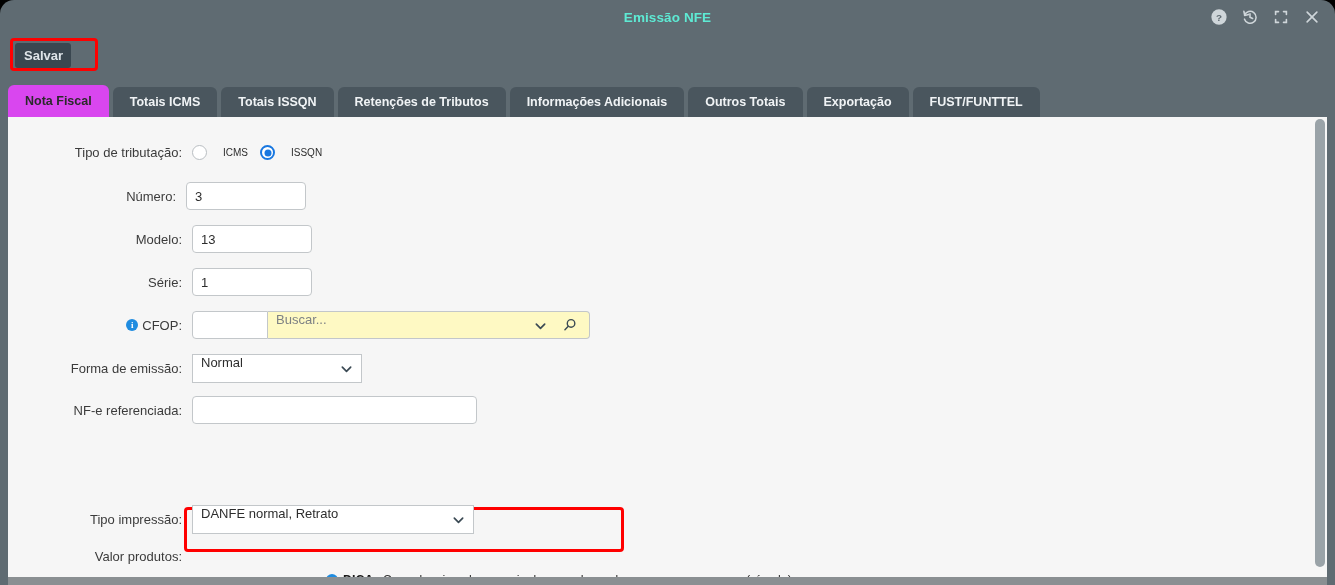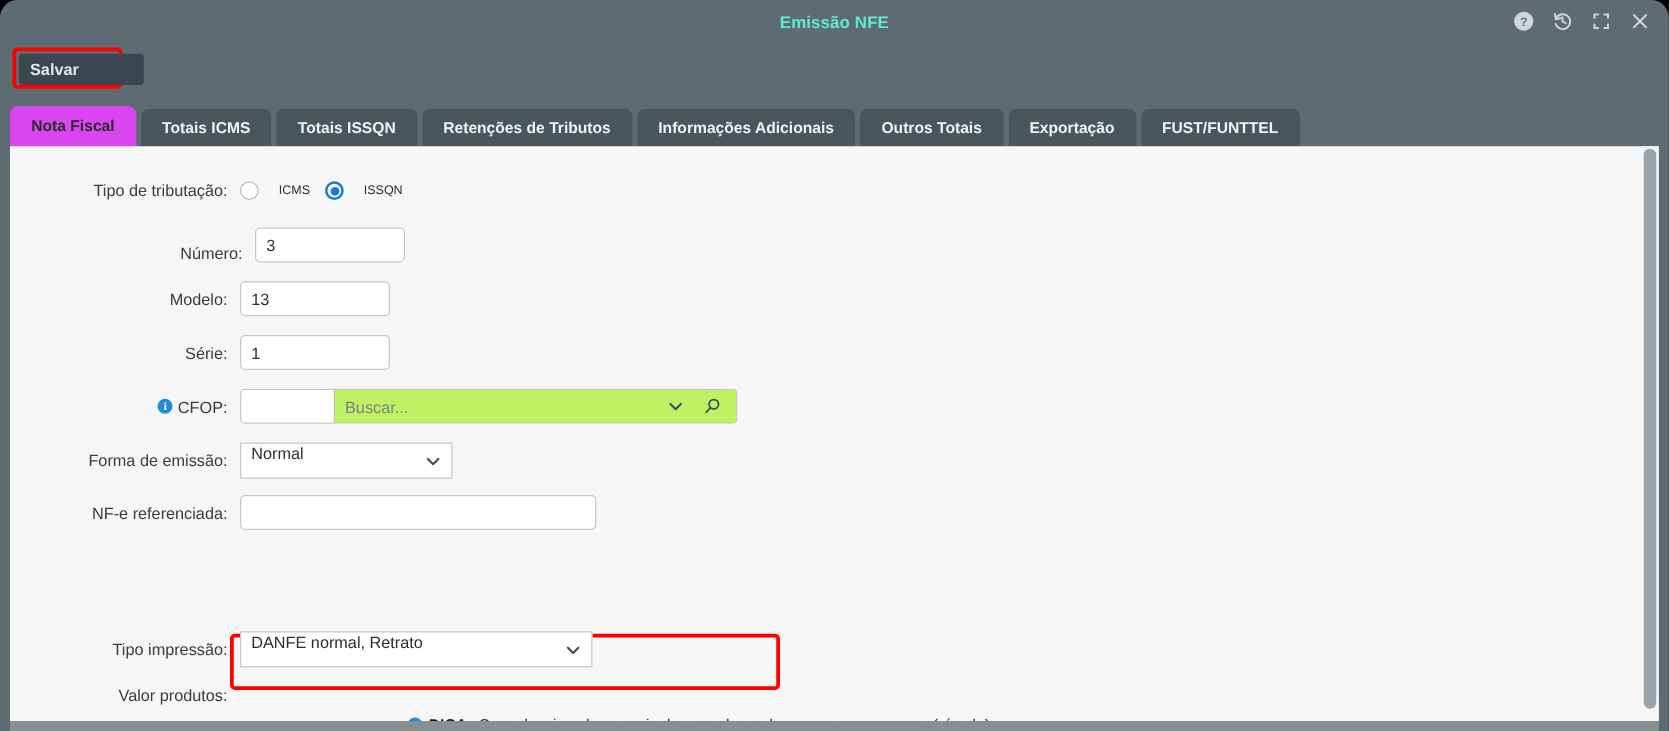--- a/index.html
+++ b/index.html
@@ -65,21 +65,21 @@
     top: 38px;
     width: 88px;
     height: 33px;
     border: 3px solid #ff0000;
     border-radius: 4px;
     box-sizing: border-box;
   }
   .salvar-btn {
     position: absolute;
     left: 2px; top: 2px;
-    width: 100px;
+    width: 56px;
     height: 25px;
     background: #3a4750;
     border: none;
     border-radius: 3px;
     color: #dfe5e9;
     font-family: "Liberation Sans", sans-serif;
     font-size: 13px;
     font-weight: bold;
     text-align: left;
     padding-left: 9px;
@@ -250,26 +250,25 @@
   }
 
   
   .cfop-small {
     width: 76px;
     height: 28px;
   }
   .cfop-combo {
     width: 322px;
     height: 28px;
-    background: #bef264;
+    background: #fef9c3;
     border: 1px solid #c3c7ca;
     border-radius: 0 4px 4px 0;
     border-left: none;
     display: flex;
-    align-items: center;
     box-sizing: border-box;
     position: relative;
     cursor: pointer;
   }
   .cfop-combo .ph {
     font-size: 13px;
     color: #7d8184;
     padding-left: 8px;
   }
   .cfop-combo .chev2 {
@@ -400,21 +399,21 @@
           <span class="radio"></span>
           <span>ICMS</span>
         </label>
         <label class="radio-item">
           <span class="radio checked"></span>
           <span>ISSQN</span>
         </label>
       </div>
     </div>
 
-    <div class="row" style="left:48px; top:65px;align-items:flex-end;">
+    <div class="row" style="left:30px; top:65px;">
       <div class="flabel wide">Número:</div>
       <input class="txt" style="width: 120px;" value="3">
     </div>
 
     <div class="row" style="left:36px; top:108px;">
       <div class="flabel wide">Modelo:</div>
       <input class="txt" style="width: 120px;" value="13">
     </div>
 
     <div class="row" style="left:36px; top:151px;">

